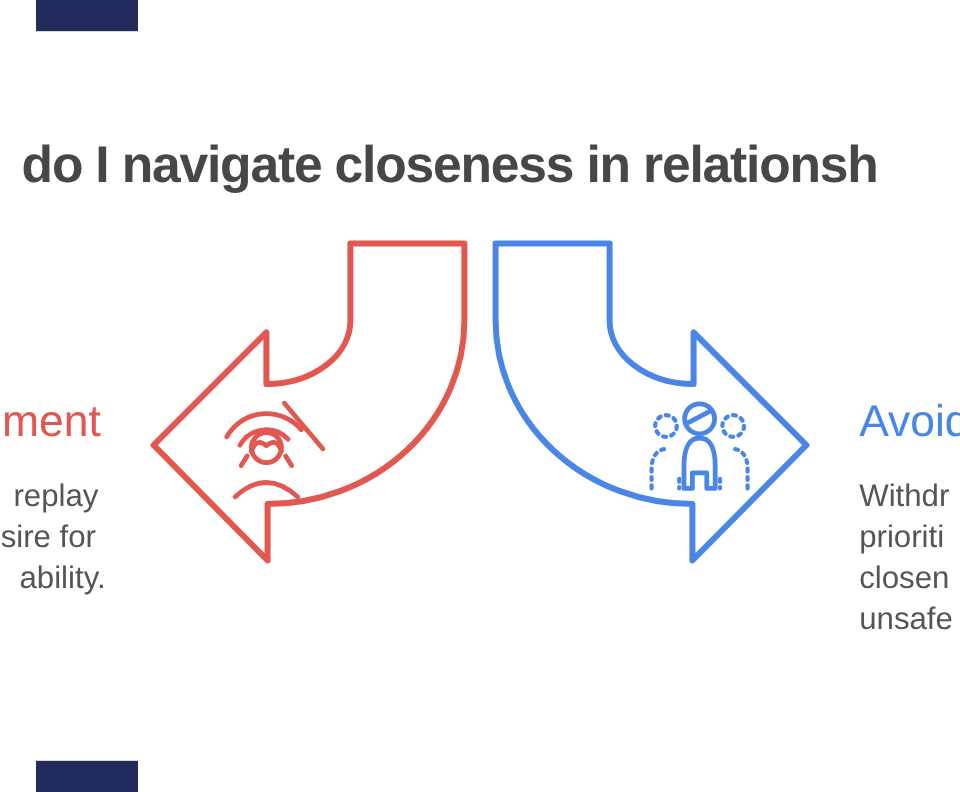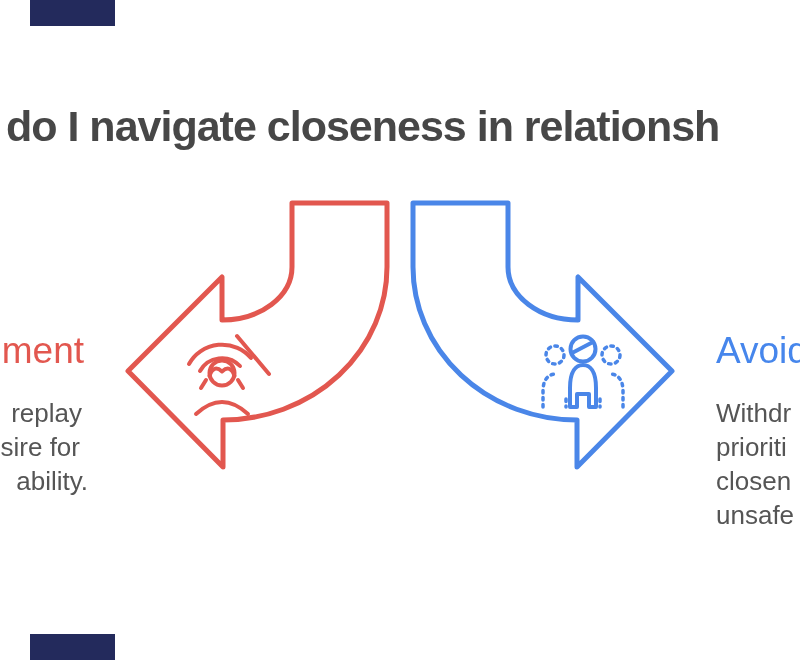--- a/index.html
+++ b/index.html
@@ -20,21 +20,21 @@
     height: 26px;
     background: var(--corner_accent, #232a5c);
   }
   .corner-top { top: 0; }
   .corner-bottom { bottom: 0; }
 
   .title {
     position: absolute;
     top: 100px;
     left: 6px;
-    margin: 0;
+    margin: 12px;
     font-size: 43px;
     line-height: 52px;
     font-weight: 700;
     letter-spacing: -1px;
     white-space: nowrap;
     color: var(--title_text, #474747);
   }
 
   .arrows-svg {
     position: absolute;

